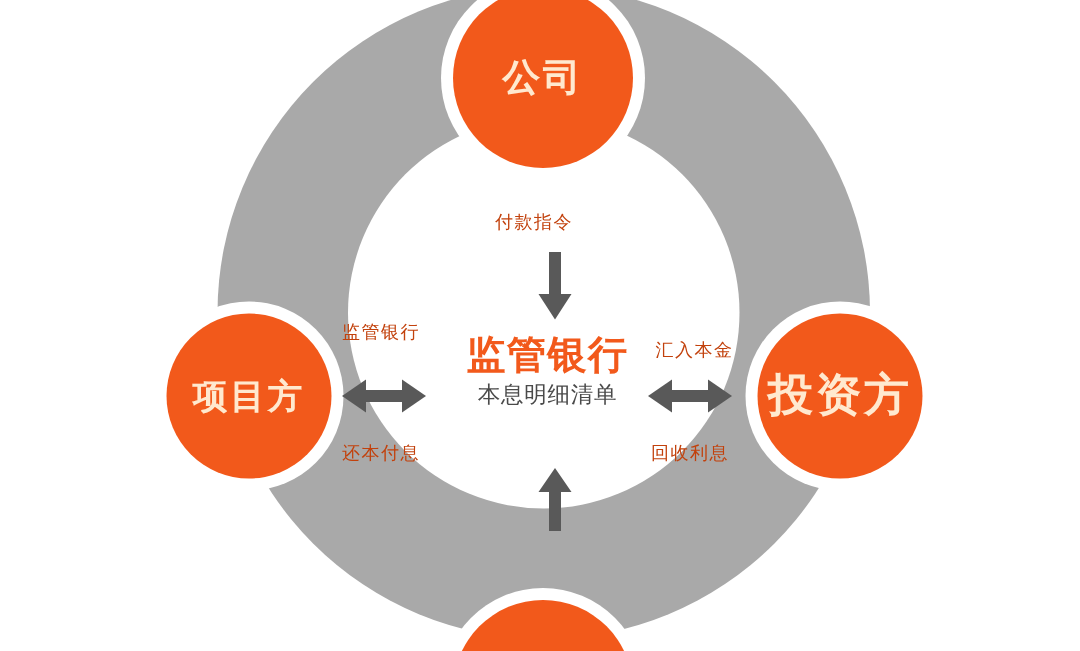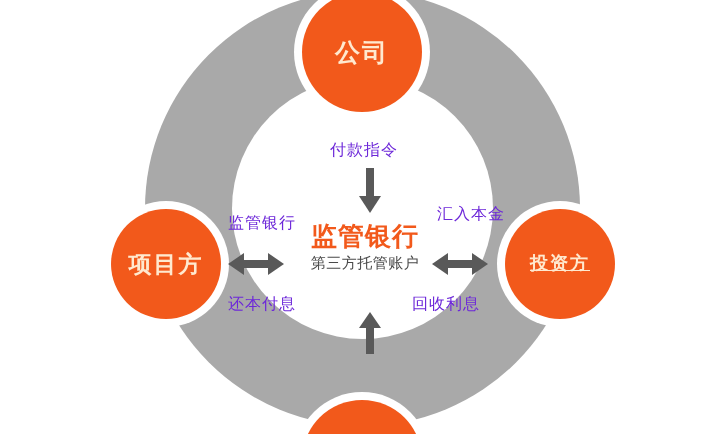--- a/index.html
+++ b/index.html
@@ -71,22 +71,21 @@
   }
   .node-left {
     left: 111px; top: 209px;
     width: 110px; height: 110px;
     font-size: 23px;
     text-align: right;
   }
   .node-right {
     left: 505px; top: 209px;
     width: 110px; height: 110px;
-    font-size: 18px;
-    text-decoration: underline;
+    font-size: 30px;
   }
   .node-bottom {
     left: 302px; top: 400px;
     width: 120px; height: 120px;
     font-size: 25px;
   }
   .node-line { display: block; }
 
   
   .hub {
@@ -108,31 +107,31 @@
     margin-top: 3px;
     font-size: 15px;
     color: #4a4a4a;
     letter-spacing: 0.5px;
     white-space: nowrap;
   }
 
   
   .flow-label {
     position: absolute;
-    font-size: 16px;
-    color: #6d28d9;
+    font-size: 12px;
+    color: #c2410c;
     letter-spacing: 1px;
     white-space: nowrap;
   }
   .lbl-top        { left: 330px; top: 140px; }
   .lbl-bottom     { left: 316px; top: 352px; }
   .lbl-left-up    { left: 228px; top: 213px; }
   .lbl-left-down  { left: 228px; top: 294px; }
-  .lbl-right-up   { left: 437px; top: 204px; }
-  .lbl-right-down { left: 412px; top: 294px; text-align: right; }
+  .lbl-right-up   { left: 437px; top: 225px; }
+  .lbl-right-down { left: 434px; top: 294px; text-align: right; }
 
   
   .arrow { position: absolute; }
   .arrow-down  { left: 357px; top: 168px; }
   .arrow-up    { left: 357px; top: 312px; }
   .arrow-leftx { left: 228px; top: 251px; }
   .arrow-rightx{ left: 432px; top: 251px; }
 </style>
 </head>
 <body>
@@ -158,21 +157,21 @@
   <div class="node node-right">
     <span class="node-line">投资方</span>
   </div>
 
   <div class="node node-bottom">
     
   </div>
 
   <div class="hub">
     <div class="hub-title">监管银行</div>
-    <div class="hub-sub">第三方托管账户</div>
+    <div class="hub-sub">本息明细清单</div>
   </div>
 
   <div class="flow-label lbl-top">付款指令</div>
   <div class="flow-label lbl-left-up">监管银行</div>
   <div class="flow-label lbl-left-down">还本付息</div>
   <div class="flow-label lbl-right-up">汇入本金</div>
   <div class="flow-label lbl-right-down">回收利息</div>
 
   <div class="arrow arrow-down">
     <svg width="26" height="46" viewBox="0 0 26 46">

